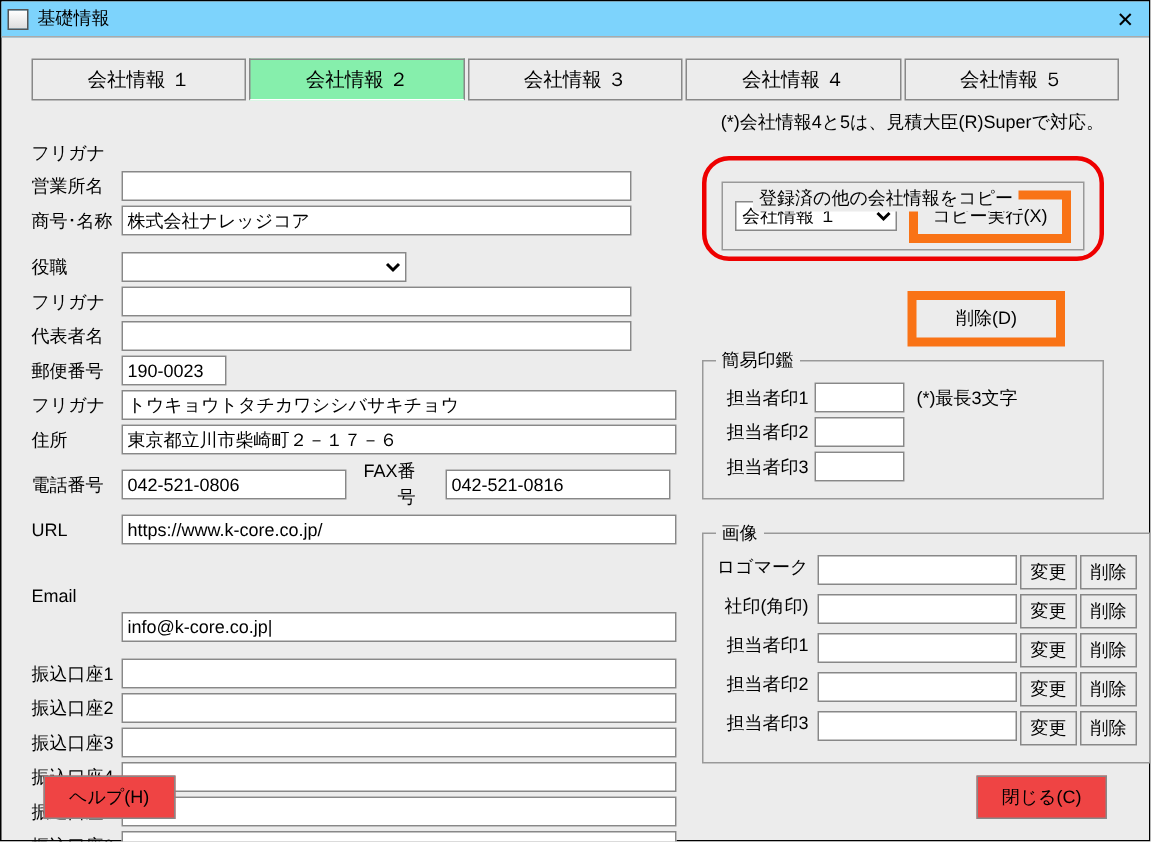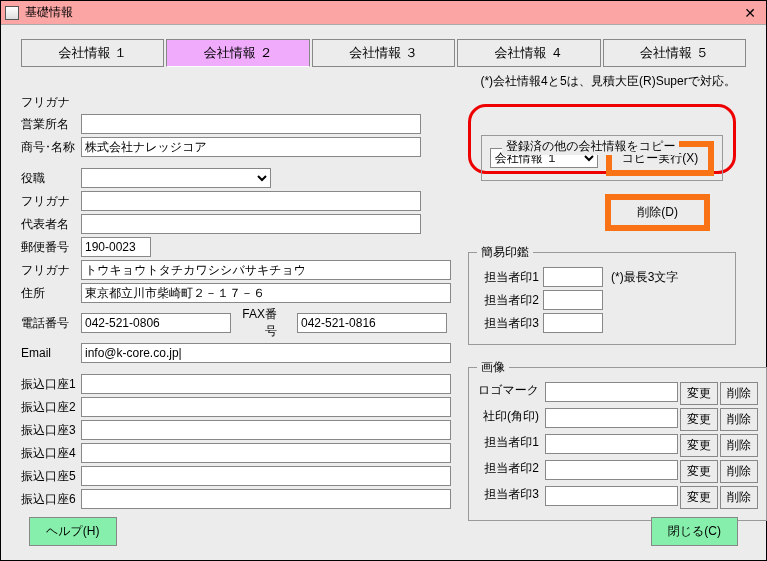--- a/index.html
+++ b/index.html
@@ -1,47 +1,47 @@
 <!DOCTYPE html>
 <html><head>
 <meta charset="utf-8">
 <style>
 * { box-sizing: border-box; margin: 0; padding: 0; font-family: "MS Gothic", "Meiryo", sans-serif; font-size: 12px; }
 body { background: #fff; }
 .window { width: 767px; height: 561px; border: 1px solid #000; background: #ececec; position: relative; }
-.titlebar { height: 24px; background: #fca5a5; border-bottom: 1px solid #aaa; display: flex; align-items: center; padding: 0 4px; }
+.titlebar { height: 24px; background: #7dd3fc; border-bottom: 1px solid #aaa; display: flex; align-items: center; padding: 0 4px; }
 .titlebar-icon { width: 14px; height: 14px; border: 1px solid #555; margin-right: 6px; display: inline-block; background: linear-gradient(#fff,#ddd); }
 .titlebar-close { margin-left: auto; font-size: 14px; cursor: pointer; padding: 0 6px; }
 .tabs { display: flex; gap: 2px; padding: 14px 20px 4px 20px; }
 .tab { flex: 1; text-align: center; padding: 4px 0; border: 1px solid #888; background: #ececec; cursor: pointer; font-size: 13px; }
-.tab.active { background: #f0abfc; border-bottom: 1px solid #fff; }
+.tab.active { background: #86efac; border-bottom: 1px solid #fff; }
 .note { text-align: right; padding: 2px 30px 0 0; font-size: 12px; }
 .form-area { padding: 4px 20px 0 20px; position: relative; }
 .row { display: flex; align-items: center; margin-bottom: 3px; }
 .lbl { width: 60px; text-align: left; padding-right: 4px; }
 .inp { height: 20px; border: 1px solid #888; background: #fff; padding: 0 3px; font-size: 12px; }
 .sel { height: 20px; border: 1px solid #888; background: #fff; }
 .copy-box { position: absolute; right: 30px; top: 14px; width: 268px; height: 70px; border: 3px solid #e00; border-radius: 18px; padding: 6px 10px; }
 .copy-legend { position: absolute; top: 2px; left: 20px; padding: 0 4px; background: #ececec; font-size: 12px; }
-.copy-inner { position: relative; border: 1px solid #999; height: 46px; margin-top: 22px; display: flex; align-items: center; justify-content: center; gap: 8px; }
+.copy-inner { position: relative; border: 1px solid #999; height: 46px; margin-top: 8px; display: flex; align-items: center; justify-content: center; gap: 8px; }
 .btn { border: 6px solid #f97316; background: #ececec; padding: 3px 10px; cursor: pointer; font-size: 12px; }
 .btn-del { position: absolute; right: 56px; top: 104px; padding: 4px 26px; }
 .left-col { width: 440px; }
 fieldset.group { border: 1px solid #999; padding: 6px 8px 8px 8px; margin-top: 2px; }
 fieldset.group legend { padding: 0 4px; font-size: 12px; }
-.right-panels { position: absolute; right: 30px; top: 152px; width: 268px; }
+.right-panels { position: absolute; right: 30px; top: 140px; width: 268px; }
 .stamp-row { display: flex; align-items: center; margin-bottom: 3px; }
 .stamp-lbl { width: 66px; text-align: right; padding-right: 4px; }
 .stamp-inp { width: 60px; height: 20px; border: 1px solid #888; background: #fff; }
 .image-row { display: flex; align-items: flex-start; margin-bottom: 3px; gap: 2px; }
 .image-inp { flex: 1; height: 20px; border: 1px solid #888; background: #fff; min-width: 0; }
 .sm-btn { border: 1px solid #888; background: #ececec; padding: 2px 6px; cursor: pointer; font-size: 12px; }
 .footer-btns { position: absolute; bottom: 14px; left: 0; right: 0; display: flex; padding: 0 28px; }
 .footer-btns .spacer { flex: 1; }
-.footer-btn { border: 1px solid #888; background: #86efac; padding: 5px 16px; cursor: pointer; font-size: 12px; }
+.footer-btn { border: 1px solid #888; background: #ef4444; padding: 5px 16px; cursor: pointer; font-size: 12px; }
 </style>
 </head>
 <body>
 
 <div class="window">
   <div class="titlebar">
     <span class="titlebar-icon"></span>
     <span>基礎情報</span>
     <span class="titlebar-close">✕</span>
   </div>
@@ -103,22 +103,26 @@
           <span class="lbl">住所</span>
           <input class="inp" style="width: 370px;" value="東京都立川市柴崎町２－１７－６">
         </div>
       <div class="row">
         <span class="lbl">電話番号</span>
           <input class="inp" style="width: 150px;" value="042-521-0806">
         <span style="width:66px;text-align:right;padding-right:20px">FAX番号</span>
           <input class="inp" style="width: 150px;" value="042-521-0816">
       </div>
       <div class="row">
+          <span class="lbl">URL</span>
+          <input class="inp" style="width: 370px;" value="https://www.k-core.co.jp/">
+        </div>
+      <div class="row">
           <span class="lbl">Email</span>
-          <input class="inp" style="width: 370px;" value="info@k-core.co.jp|">
+          <input class="inp" style="width: 370px; margin-top: 42px;" value="info@k-core.co.jp|">
         </div>
       <div style="height:8px"></div>
       <div class="row">
           <span class="lbl">振込口座1</span>
           <input class="inp" style="width: 370px;" value="">
         </div>
       <div class="row">
           <span class="lbl">振込口座2</span>
           <input class="inp" style="width: 370px;" value="">
         </div>

